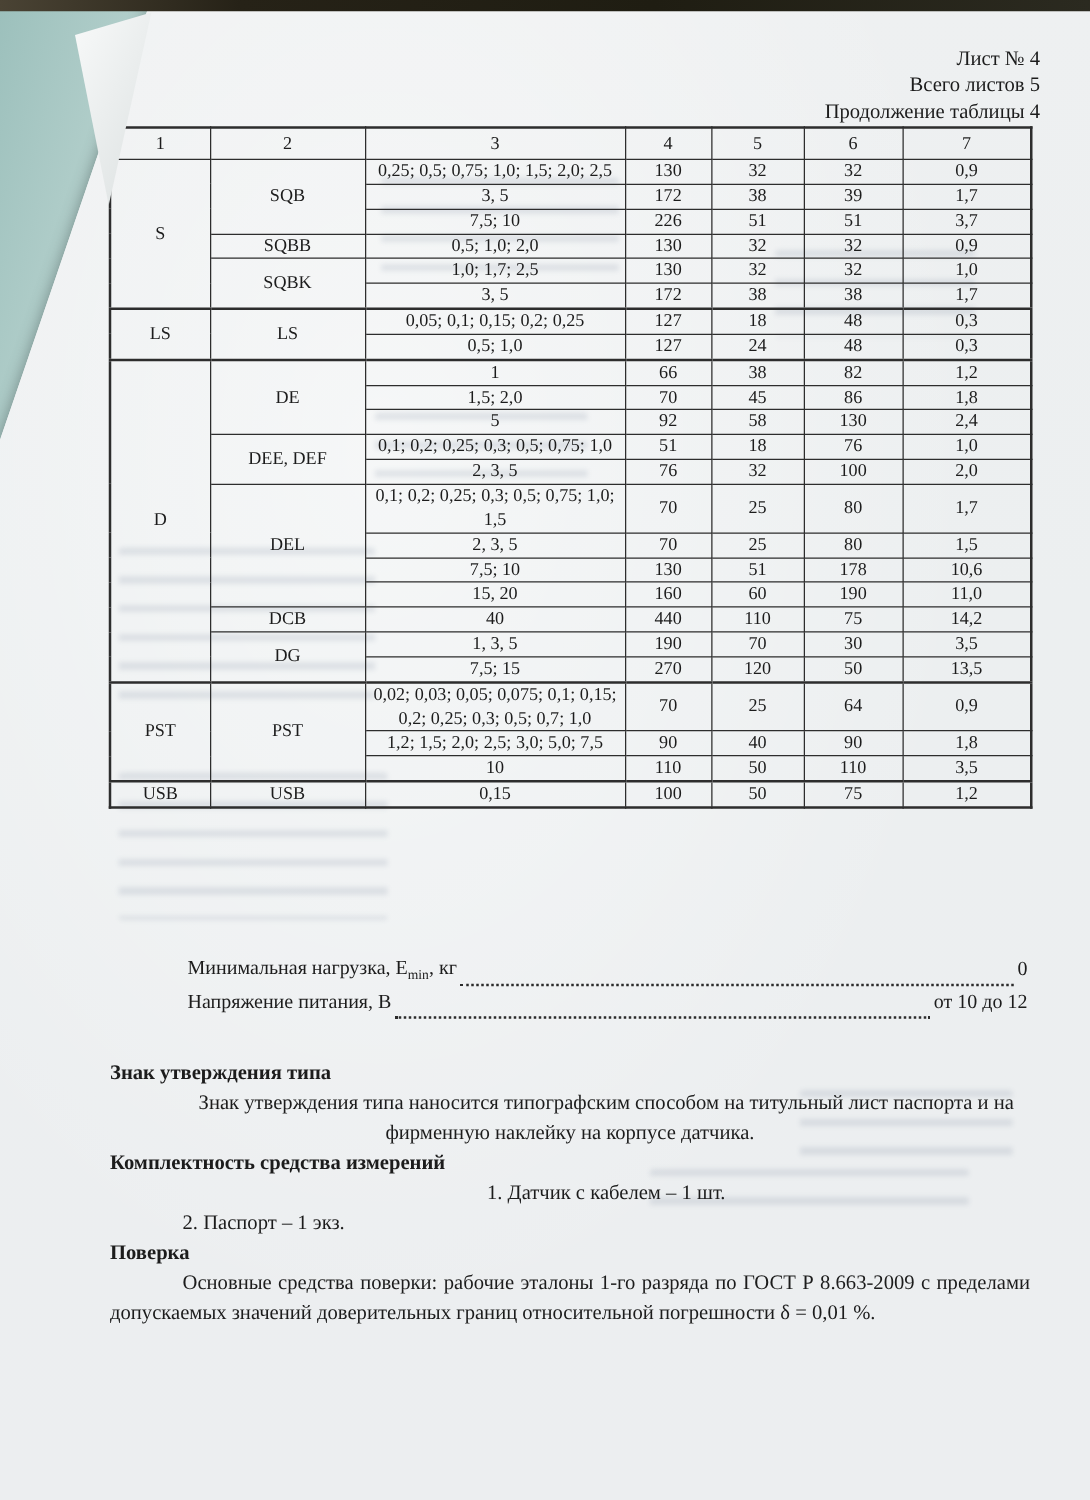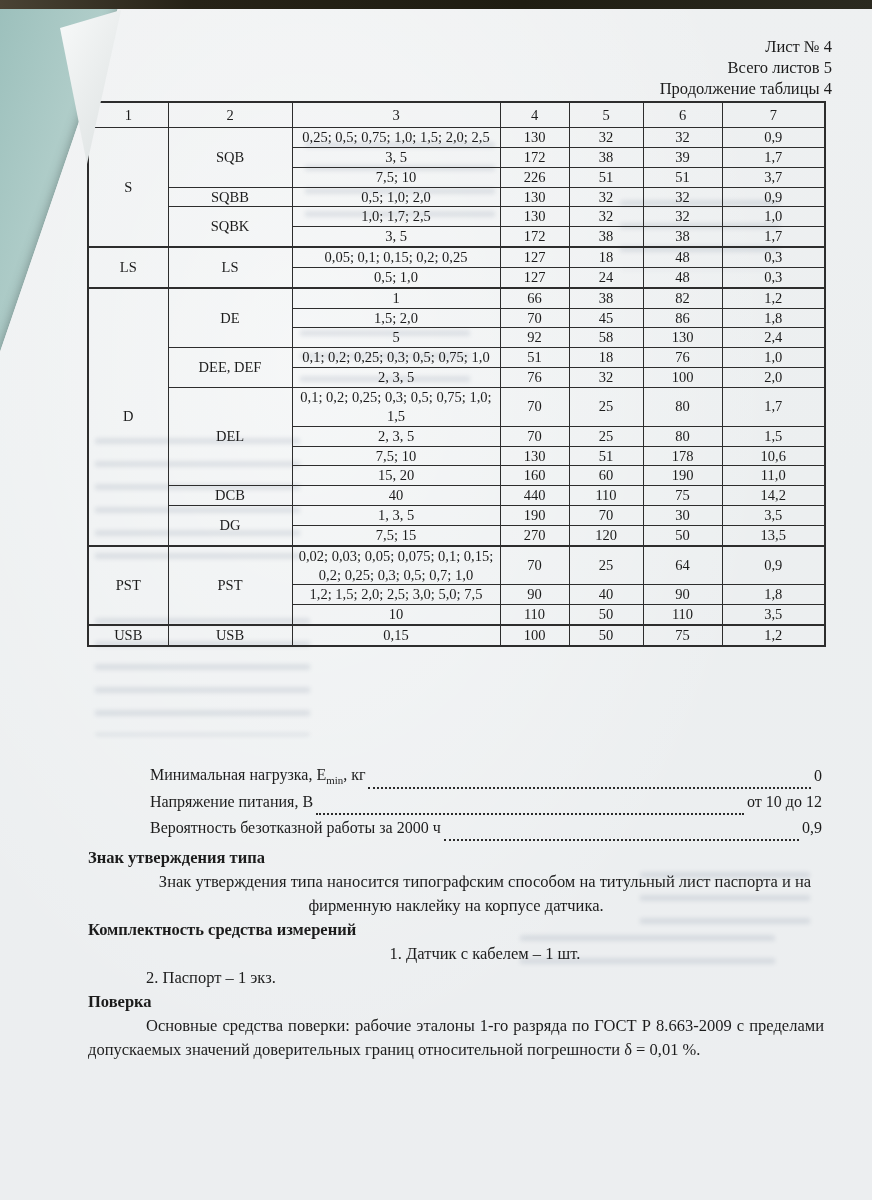--- a/index.html
+++ b/index.html
@@ -303,25 +303,20 @@
     <div class="spec-line">
       <span class="spec-label"><span>Минимальная нагрузка, E</span><sub>min</sub><span>, кг</span></span>
       <span class="dots"></span>
       <span class="spec-value">0</span>
     </div>
     <div class="spec-line">
       <span class="spec-label">Напряжение питания, В</span>
       <span class="dots"></span>
       <span class="spec-value">от 10 до 12</span>
     </div>
-    <div class="spec-line">
-      <span class="spec-label">Вероятность безотказной работы за 2000 ч</span>
-      <span class="dots"></span>
-      <span class="spec-value">0,9</span>
-    </div>
   </div>
 
   <div class="sections">
     <p class="sec-h">Знак утверждения типа</p>
     <p class="p-indent gap-sm">Знак утверждения типа наносится типографским способом на титульный лист паспорта и на фирменную наклейку на корпусе датчика.</p>
 
     <p class="sec-h gap-lg">Комплектность средства измерений</p>
     <p class="list-item gap-sm">1. Датчик с кабелем – 1 шт.</p>
     <p class="list-item">2. Паспорт – 1 экз.</p>
 

